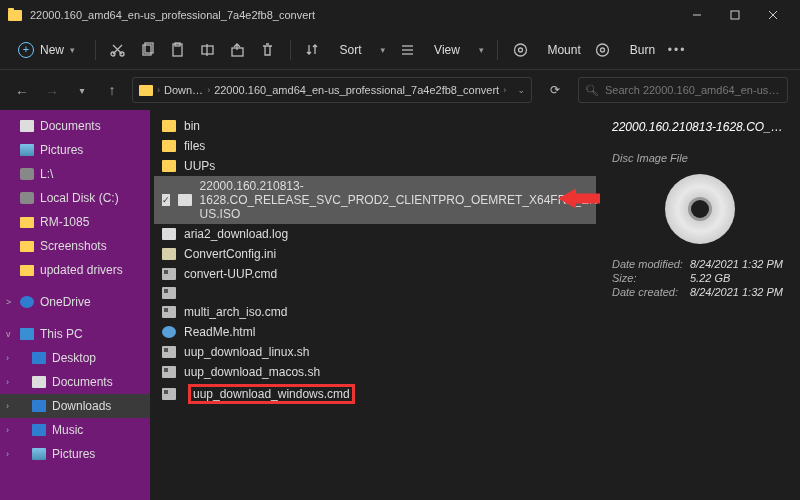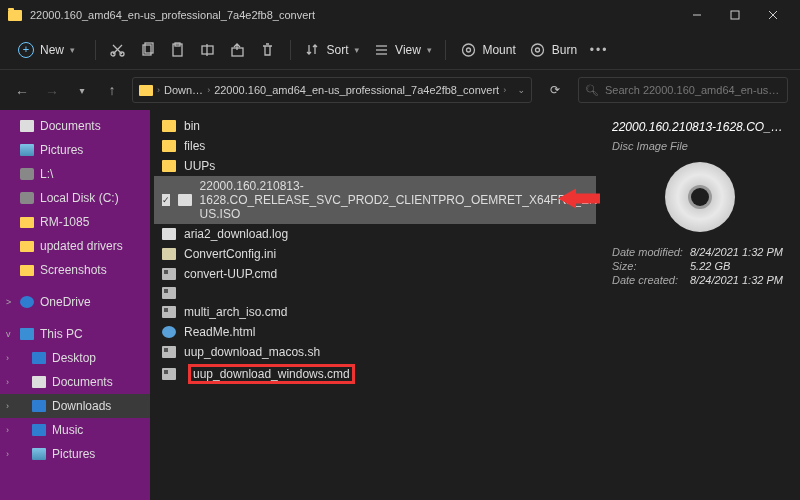--- a/index.html
+++ b/index.html
@@ -9,21 +9,21 @@
   .titlebar .folder-ico::before { content:""; position:absolute; top:-2px; left:0; width:6px; height:2px; background:#ffd257; border-radius:1px 1px 0 0;}
   .titlebar .title { flex: 1; font-size: 11px; color: #ccc; }
   .winbtn { width: 38px; height: 30px; display:flex; align-items:center; justify-content:center; color:#ccc; }
   .winbtn svg { width: 10px; height: 10px; stroke: #ccc; stroke-width: 1; fill: none; }
   .toolbar { height: 40px; display: flex; align-items: center; gap: 14px; padding: 0 12px; border-bottom: 1px solid #333; }
   .newbtn { display:flex; align-items:center; gap:6px; background:transparent; color:#ddd; padding:4px 6px; border-radius:4px;}
   .newbtn .plus { width:16px;height:16px;border:1px solid #6cc7ff;border-radius:50%;display:flex;align-items:center;justify-content:center;color:#6cc7ff;font-size:11px;line-height:1;}
   .tb-ico { width:16px; height:16px; display:flex; align-items:center; justify-content:center; color:#bbb;}
   .tb-ico svg { width:15px;height:15px;stroke:#bbb;fill:none;stroke-width:1.3;}
   .tb-div { width:1px; height:20px; background:#3a3a3a; }
-  .tb-lbl { display:flex; align-items:center; gap:6px; color:#ddd; }
+  .tb-lbl { display:flex; align-items:center; gap:19px; color:#ddd; }
   .chev { font-size:9px; color:#999; }
   .navbar { height: 40px; display:flex; align-items:center; gap:10px; padding: 0 12px; }
   .navarrow { width:20px; text-align:center; color:#aaa; font-size:14px;}
   .navarrow.dis { color:#555; }
   .crumbs { flex:1; height:26px; border:1px solid #3a3a3a; border-radius:3px; display:flex; align-items:center; padding:0 6px; gap:4px; font-size:11px; color:#ccc; overflow:hidden;}
   .crumbs .folder-ico { width:14px; height:11px; background:#ffd257; border-radius:1px; flex-shrink:0;}
   .crumbs .sep { color:#888; font-size:9px; }
   .refresh { width:26px; text-align:center; color:#bbb;}
   .search { width:210px; height:26px; border:1px solid #3a3a3a; border-radius:3px; display:flex; align-items:center; padding:0 6px; gap:6px; color:#777; font-size:11px;}
   .main { display:flex; height: calc(500px - 110px); }
@@ -52,21 +52,21 @@
   .fico.file { background:#ddd; border-radius:1px;}
   .fico.cmd { background:#bbb; border-radius:1px; position:relative;}
   .fico.cmd::after{content:"";position:absolute;left:2px;top:2px;width:4px;height:4px;background:#555;}
   .fico.ini { background:#d8d0a8; border-radius:1px;}
   .fico.html { background:#5aa0d8; border-radius:50%;}
   .arrow-anno { position:absolute; right:-8px; top:50%; transform:translateY(-50%);}
   .arrow-anno svg { width:46px; height:26px;}
   .red-box { border:3px solid #e33; padding:0 2px; margin:-1px 4px; display:inline-block;}
   .details { width:200px; padding:10px 12px; font-size:11px; color:#ccc;font-style:italic;}
   .details .fname { font-size:12px; color:#fff; white-space:nowrap; overflow:hidden; text-overflow:ellipsis; max-width:180px;}
-  .details .ftype { color:#aaa; margin-top:6px;}
+  .details .ftype { color:#aaa; margin-top:18px;}
   .discicon { width:70px; height:70px; margin:10px auto 14px; border-radius:50%; background:radial-gradient(circle,#fff 18%,#ccc 19%,#e8e8e8 45%,#d0d0d0 70%,#bbb 100%); position:relative;}
   .discicon::after{content:"";position:absolute;left:50%;top:50%;width:18px;height:18px;border-radius:50%;background:#1e1e1e;transform:translate(-50%,-50%);box-shadow:0 0 0 3px #999;}
   .meta { display:grid; grid-template-columns: 78px 1fr; row-gap:2px; font-size:11px;}
   .meta .k{color:#aaa;} .meta .v{color:#ddd;}
   ::-webkit-scrollbar{width:10px;} ::-webkit-scrollbar-thumb{background:#444;}
 </style>
 </head>
 <body>
 
 <div class="titlebar">
@@ -215,25 +215,25 @@
       <div class="sb-item">
         <span class="sb-ico ico-drive"></span>
         <span>Local Disk (C:)</span>
       </div>
       <div class="sb-item">
         <span class="sb-ico ico-folder"></span>
         <span>RM-1085</span>
       </div>
       <div class="sb-item">
         <span class="sb-ico ico-folder"></span>
+        <span>Screenshots</span>
+      </div>
+      <div class="sb-item">
+        <span class="sb-ico ico-folder"></span>
         <span>updated drivers</span>
-      </div>
-      <div class="sb-item">
-        <span class="sb-ico ico-folder"></span>
-        <span>Screenshots</span>
       </div>
       <div style="height: 8px;"></div>
       <div class="sb-item">
         <span class="exp">&gt;</span>
         <span class="sb-ico ico-cloud"></span>
         <span>OneDrive</span>
       </div>
       <div style="height: 8px;"></div>
       <div class="sb-item">
         <span class="exp">v</span>
@@ -302,20 +302,24 @@
       <div class="frow">
         <span class="fico cmd"></span>
       </div>
       <div class="frow">
         <span class="fico cmd"></span>
         <span>multi_arch_iso.cmd</span>
       </div>
       <div class="frow">
         <span class="fico html"></span>
         <span>ReadMe.html</span>
+      </div>
+      <div class="frow">
+        <span class="fico cmd"></span>
+        <span>uup_download_linux.sh</span>
       </div>
       <div class="frow">
         <span class="fico cmd"></span>
         <span>uup_download_macos.sh</span>
       </div>
       <div class="frow">
         <span class="fico cmd"></span>
         <span class="red-box"><span>uup_download_windows.cmd</span></span>
       </div>
     </div>

